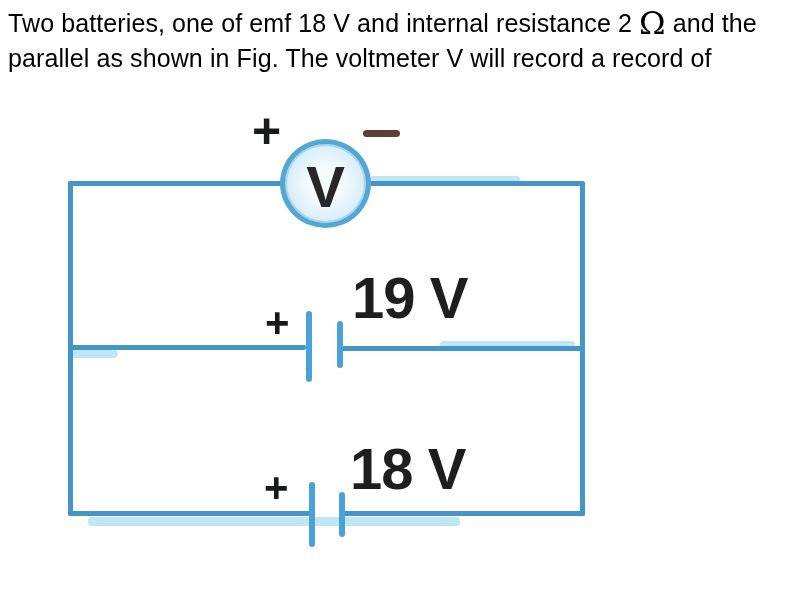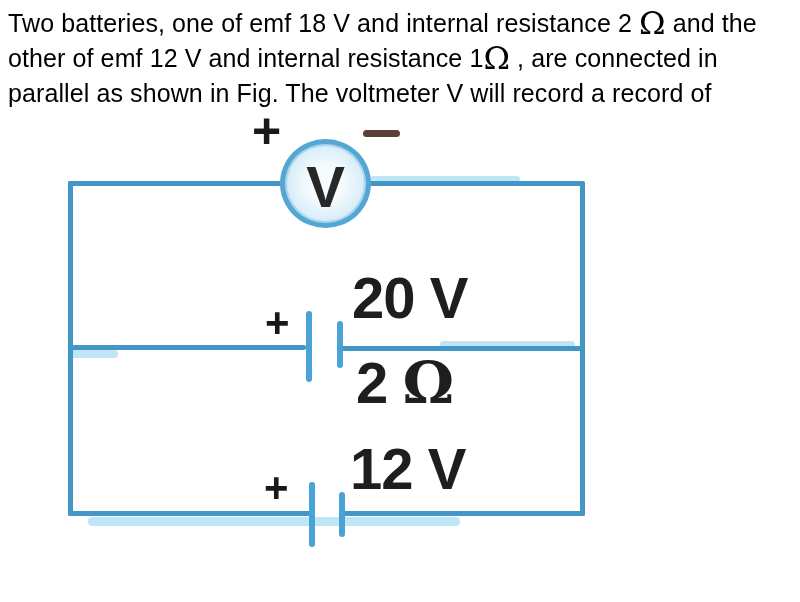--- a/index.html
+++ b/index.html
@@ -34,21 +34,20 @@
   }
   .clabel .omega{font-family:"DejaVu Serif",serif;font-weight:bold;letter-spacing:0;}
 </style>
 </head>
 <body>
 
 <div class="screen">
 
   <div class="problem">
     <div class="pline">Two batteries, one of emf 18 V and internal resistance 2 <span class="omega">Ω</span> and the</div>
-    <div class="pline">other of emf 12 V and internal resistance 1<span class="omega">Ω</span> , are connected in</div>
     <div class="pline">parallel as shown in Fig. The voltmeter V will record a record of</div>
   </div>
 
   <div class="circuit">
 
     <div class="hl" style="left:370px;top:176px;width:150px;height:6px;"></div>
     <div class="hl" style="left:440px;top:341px;width:135px;height:7px;"></div>
     <div class="hl" style="left:70px;top:350px;width:48px;height:8px;"></div>
     <div class="hl" style="left:88px;top:517px;width:372px;height:9px;"></div>
 
@@ -62,22 +61,21 @@
 
     <div class="meter">
       <span class="meter-letter">V</span>
     </div>
     <div class="plus" style="left:252px;top:106px;font-size:50px;">+</div>
     <div class="minus-bar"></div>
 
     <div class="plate" style="left:306px;top:311px;width:6px;height:71px;"></div>
     <div class="plate" style="left:337px;top:321px;width:6px;height:47px;"></div>
     <div class="plus" style="left:265px;top:302px;font-size:42px;">+</div>
-    <div class="clabel" style="left:352px;top:269px;">20 V</div>
-    <div class="clabel" style="left:356px;top:354px;">2 <span class="omega">Ω</span></div>
+    <div class="clabel" style="left:352px;top:269px;">19 V</div>
 
     <div class="plate" style="left:309px;top:482px;width:6px;height:65px;"></div>
     <div class="plate" style="left:339px;top:492px;width:6px;height:45px;"></div>
     <div class="plus" style="left:264px;top:467px;font-size:42px;">+</div>
-    <div class="clabel" style="left:350px;top:440px;">12 V</div>
+    <div class="clabel" style="left:350px;top:440px;">18 V</div>
 
   </div>
 </div>
 
 </body></html>

